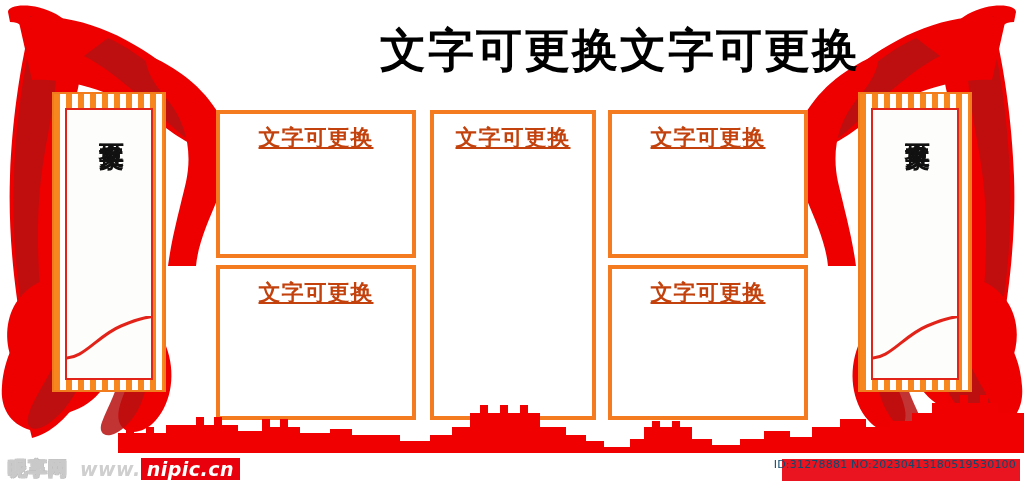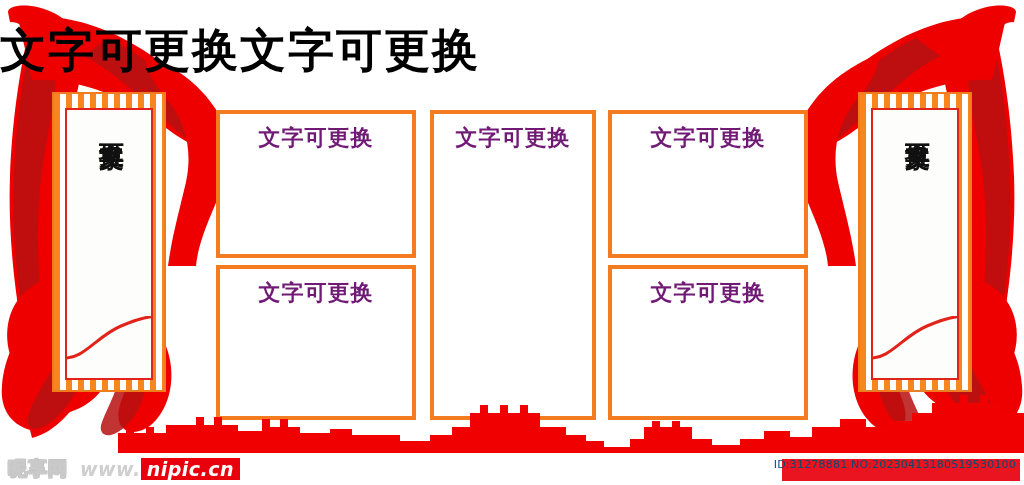--- a/index.html
+++ b/index.html
@@ -23,21 +23,21 @@
     width: 1024px; height: 485px;
     pointer-events: none;
   }
 
   
   .title {
     position: absolute;
     left: 0;
     top: 22px;
     width: 860px;
-    text-align: left;
+    text-align: right;
     font-size: 46px;
     line-height: 56px;
     font-weight: bold;
     color: #000000;
     letter-spacing: 2px;
     white-space: nowrap;
   }
 
   
   .side-panel {
@@ -103,23 +103,24 @@
   }
   .box .box-label {
     position: absolute;
     left: 0;
     top: 9px;
     width: 100%;
     text-align: center;
     font-size: 22px;
     line-height: 30px;
     font-weight: bold;
-    color: #701a75;
+    color: #c2410c;
     letter-spacing: 1px;
     white-space: nowrap;
+    text-decoration: underline;
   }
 
   #box-c1-top    { left: 216px; top: 110px; width: 200px; height: 148px; }
   #box-c1-bottom { left: 216px; top: 265px; width: 200px; height: 155px; }
   #box-c2        { left: 430px; top: 110px; width: 166px; height: 310px; }
   #box-c3-top    { left: 608px; top: 110px; width: 200px; height: 148px; }
   #box-c3-bottom { left: 608px; top: 265px; width: 200px; height: 155px; }
 
   
   .skyline {

